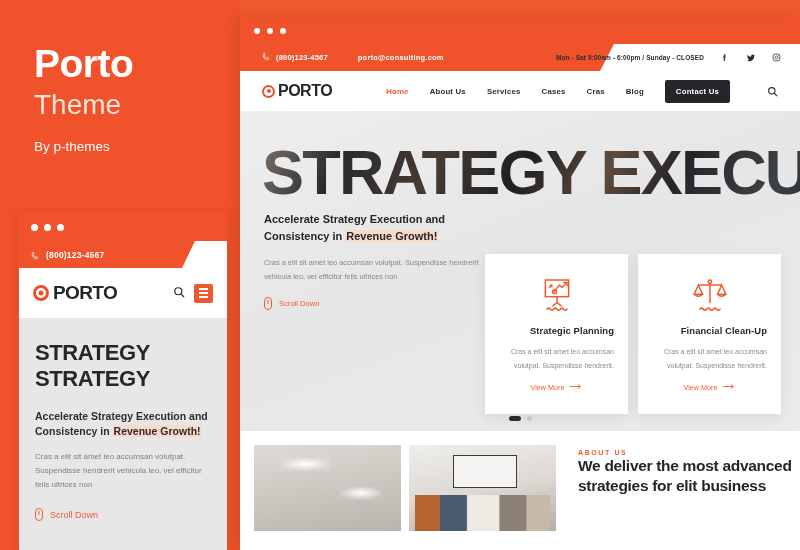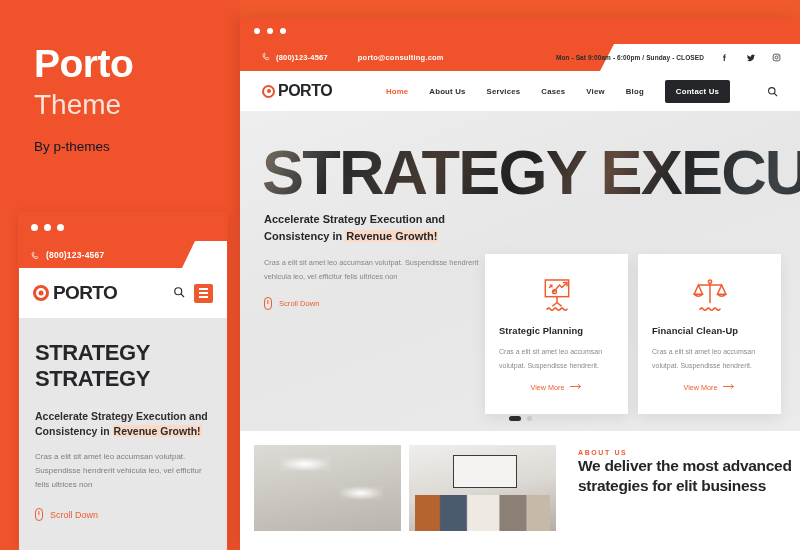--- a/index.html
+++ b/index.html
@@ -20,21 +20,21 @@
   .brand-block { position: absolute; left: 34px; top: 44px; width: 200px; }
   .brand-title {
     font-size: 39px; font-weight: bold; color: #ffffff;
     letter-spacing: -0.5px; line-height: 1.05;
   }
   .brand-sub {
     font-size: 28px; font-weight: 300; color: #fde3d9;
     line-height: 1.25; margin-top: 2px;
   }
   .brand-by {
-    font-size: 13.5px; color: #0f172a; margin-top: 17px; font-weight: 400;
+    font-size: 13.5px; color: #ffffff; margin-top: 17px; font-weight: 400;
   }
 
   
   .mobile-mock {
     position: absolute; left: 18px; top: 212px;
     width: 210px; height: 338px;
     background: #ffffff;
     border: 1px solid #f0522b;
     border-bottom: none;
     overflow: hidden;
@@ -188,21 +188,21 @@
   .hero-desc {
     font-size: 7.4px; color: #85868a; line-height: 1.85; margin-top: 12px;
   }
   .hero-scroll { display:flex; align-items:center; gap:7px; margin-top: 14px; }
   .hero-scroll .scroll-text { font-size: 7.6px; }
 
   .cards { position:absolute; left: 245px; top: 143px; display:flex; gap: 10px; }
   .card {
     width: 143px; height: 160px; background: #ffffff;
     box-shadow: 0 4px 14px rgba(0,0,0,0.08);
-    padding: 20px 14px 0 14px; text-align: left;
+    padding: 20px 14px 0 14px; text-align: right;
   }
   .card-icon { height: 42px; display:flex; align-items:center; justify-content:center; }
   .card-title {
     font-size: 9.4px; font-weight: bold; color: #25262a; margin-top: 9px; letter-spacing:.1px;
   }
   .card-desc {
     font-size: 7px; color: #8a8b8f; line-height: 1.95; margin-top: 9px;
   }
   .card-link {
     font-size: 7.2px; color: #ef5c2f; font-weight: 500; margin-top: 11px;
@@ -352,21 +352,21 @@
     </div>
 
     <div class="d-nav">
       <span class="d-logo-mark"></span>
       <span class="d-logo-text">PORTO</span>
       <nav class="d-menu">
         <a href="#" class="active">Home</a>
         <a href="#">About Us</a>
         <a href="#">Services</a>
         <a href="#">Cases</a>
-        <a href="#">View</a>
+        <a href="#">Cras</a>
         <a href="#">Blog</a>
         <a href="#" class="contact-btn">Contact Us</a>
         <span class="d-search">
           <svg width="11" height="11" viewBox="0 0 24 24" fill="none" stroke="#2c2d31" stroke-width="2.4">
             <circle cx="10.5" cy="10.5" r="7"></circle>
               <path d="M15.8 15.8L22 22"></path>
           </svg>
         </span>
       </nav>
     </div>

